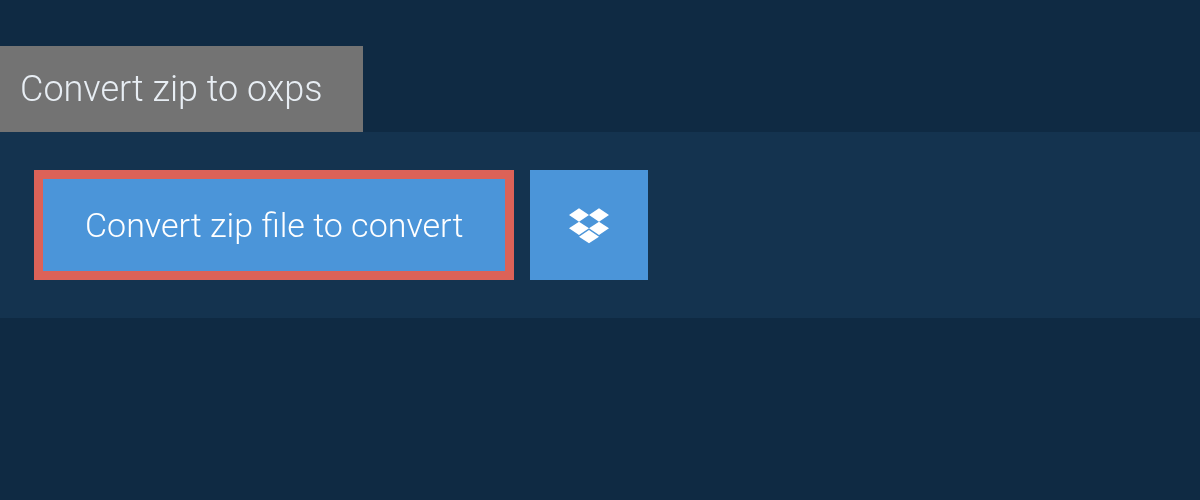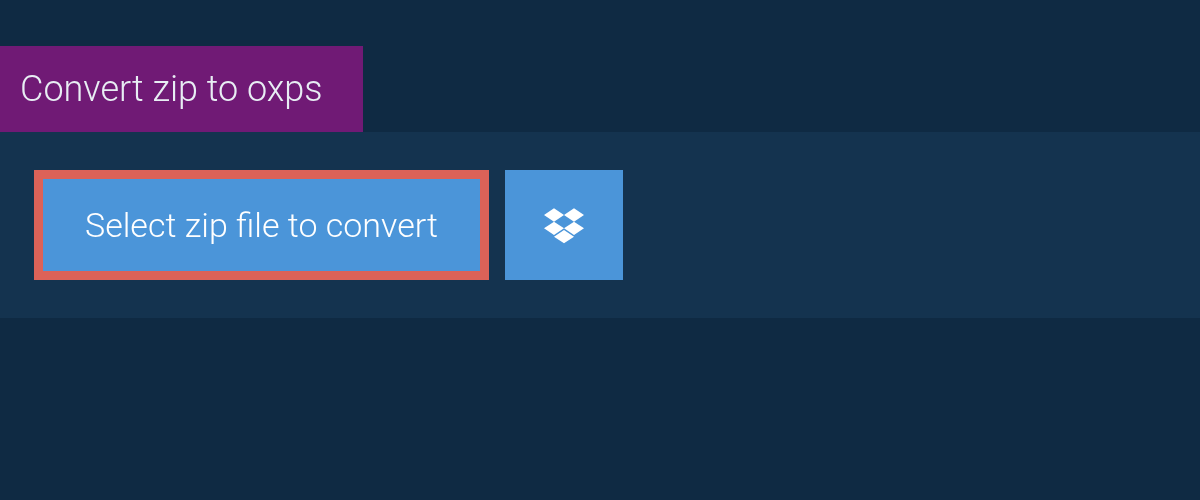--- a/index.html
+++ b/index.html
@@ -8,21 +8,21 @@
       box-sizing: border-box;
     }
     body {
       width: 1200px;
       height: 500px;
       background: #0f2a43;
       font-family: -apple-system, BlinkMacSystemFont, "Segoe UI", Roboto, Arial, sans-serif;
       overflow: hidden;
     }
     .tab-header {
-      background: #701a75;
+      background: #737373;
       display: inline-block;
       padding: 22px 40px 22px 20px;
       margin-top: 46px;
     }
     .tab-title {
       color: #e8eef4;
       font-size: 36px;
       font-weight: 300;
     }
     .panel {
@@ -67,21 +67,21 @@
 
 
 
 <div class="tab-header">
   <div class="tab-title">Convert zip to oxps</div>
 </div>
 
 <div class="panel">
   <div class="button-row">
     <div class="select-button">
-      <span>Select zip file to convert</span>
+      <span>Convert zip file to convert</span>
     </div>
     <div class="dropbox-button">
       <svg viewBox="0 0 24 24">
         <path d="M6 2 L12 6 L6 10 L0 6 Z M18 2 L24 6 L18 10 L12 6 Z M6 10 L12 14 L6 18 L0 14 Z M18 10 L24 14 L18 18 L12 14 Z M6 19 L12 15 L18 19 L12 23 Z"></path>
       </svg>
     </div>
   </div>
 </div>
 
 

